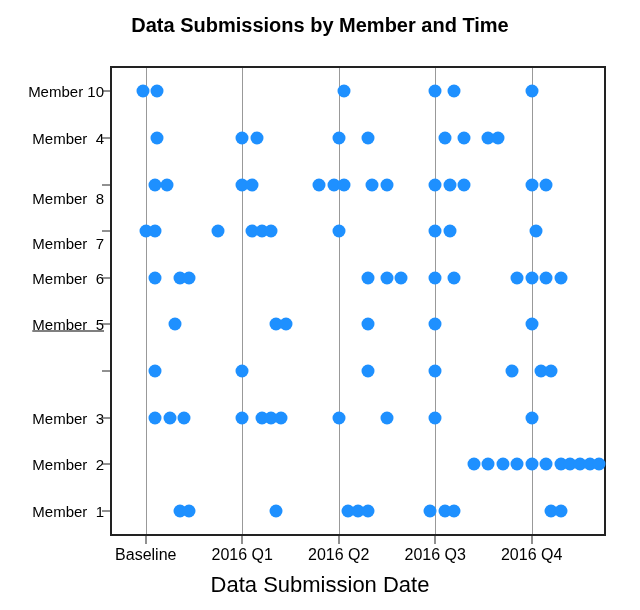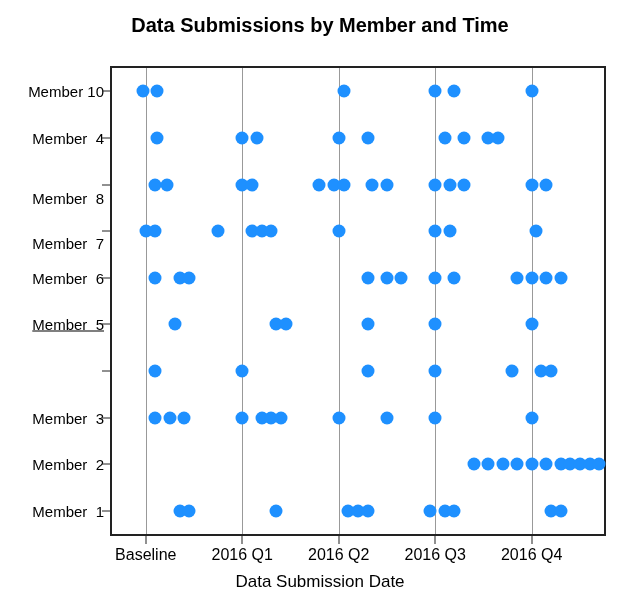--- a/index.html
+++ b/index.html
@@ -54,21 +54,21 @@
     text-align: center;
     transform: translateX(-50%);
     white-space: nowrap;
   }
   .x-axis-label {
     position: absolute;
     left: 0;
     right: 0;
     text-align: center;
     top: 572px;
-    font-size: 17px;
+    font-size: 22px;
   }
   .dot {
     position: absolute;
     width: 13px;
     height: 13px;
     border-radius: 50%;
     background: #1e90ff;
     transform: translate(-50%, -50%);
   }
   .tick-mark {

